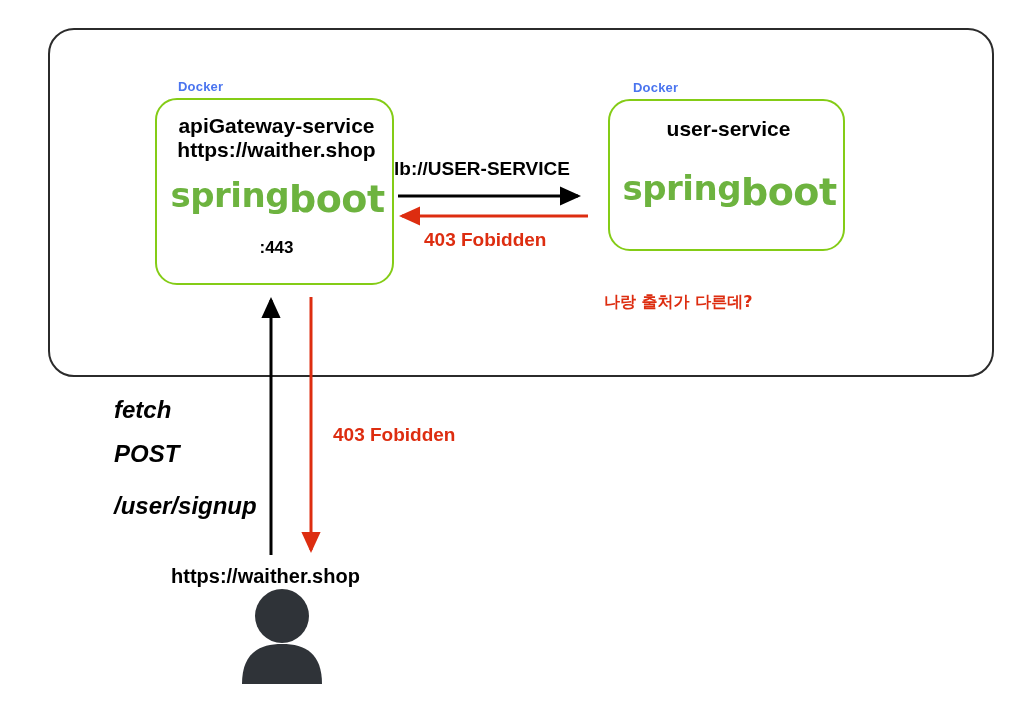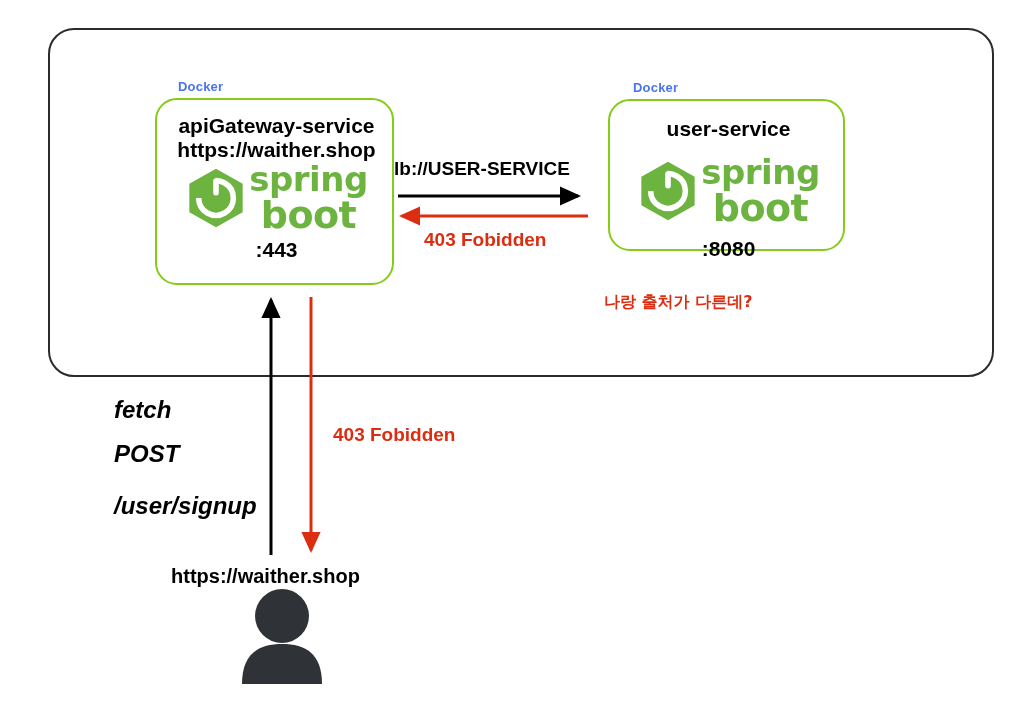--- a/index.html
+++ b/index.html
@@ -52,36 +52,36 @@
   }
   .svc-title {
     font-size: 21px;
     font-weight: bold;
     color: #000;
     text-align: center;
     line-height: 1.12;
     white-space: nowrap;
   }
   .svc-port {
-    font-size: 21px;
+    font-size: 17px;
     font-weight: bold;
     color: #000;
     text-align: center;
     white-space: nowrap;
   }
 
   
   .springboot {
     display: flex;
     align-items: center;
     justify-content: center;
   }
   .sb-wordmark {
     display: flex;
-    flex-direction: column;
+    flex-direction: row;
     justify-content: center;
     margin-left: 2px;
     text-align: center;
   }
   .sb-word {
     color: #6db33f;
     font-family: "DejaVu Sans", sans-serif;
     font-weight: bold;
     line-height: 0.95;
     letter-spacing: -0.5px;
@@ -161,21 +161,20 @@
         <polygon points="50,3 93,27 93,73 50,97 7,73 7,27" fill="#6db33f"></polygon>
         <path d="M50,22 a28,28 0 1,0 0.001,0" fill="none" stroke="#ffffff" stroke-width="9" stroke-dasharray="132 45" transform="rotate(-90 50 50)"></path>
         <rect x="45.5" y="18" width="9" height="28" rx="4.5" fill="#ffffff"></rect>
       </svg>
       <div class="sb-wordmark">
         <div class="sb-word sb-spring">spring</div>
         <div class="sb-word sb-boot">boot</div>
       </div>
     </div>
 
-    <div class="abs svc-port" style="left:0; top:136px; width:237px;">:8080</div>
   </div>
 
   <div class="abs edge-label" style="left:394px; top:158px;">lb://USER-SERVICE</div>
 
   <div class="abs korean-note" style="left:604px; top:292px;">나랑 출처가 다른데?</div>
 
   <svg class="abs" style="left:392px; top:186px;" width="204" height="20">
     <defs>
       <marker id="ah-black-r" markerWidth="7" markerHeight="7" refX="6" refY="3.2" orient="auto">
         <path d="M0,0 L7,3.2 L0,6.4 z" fill="#000000"></path>

